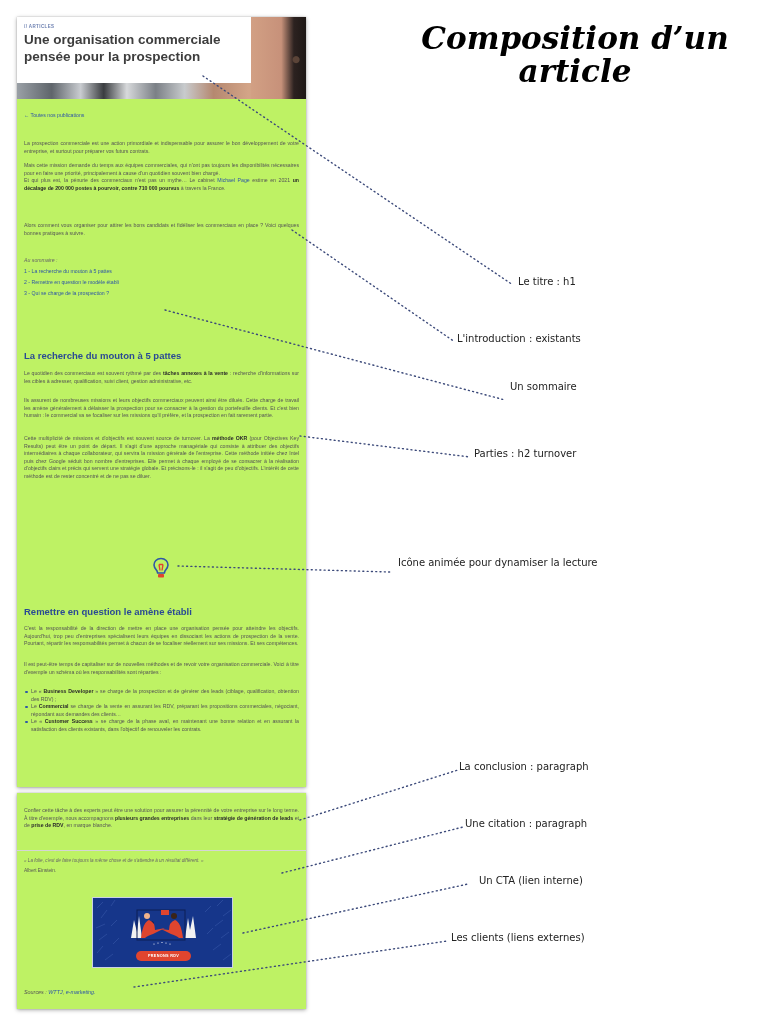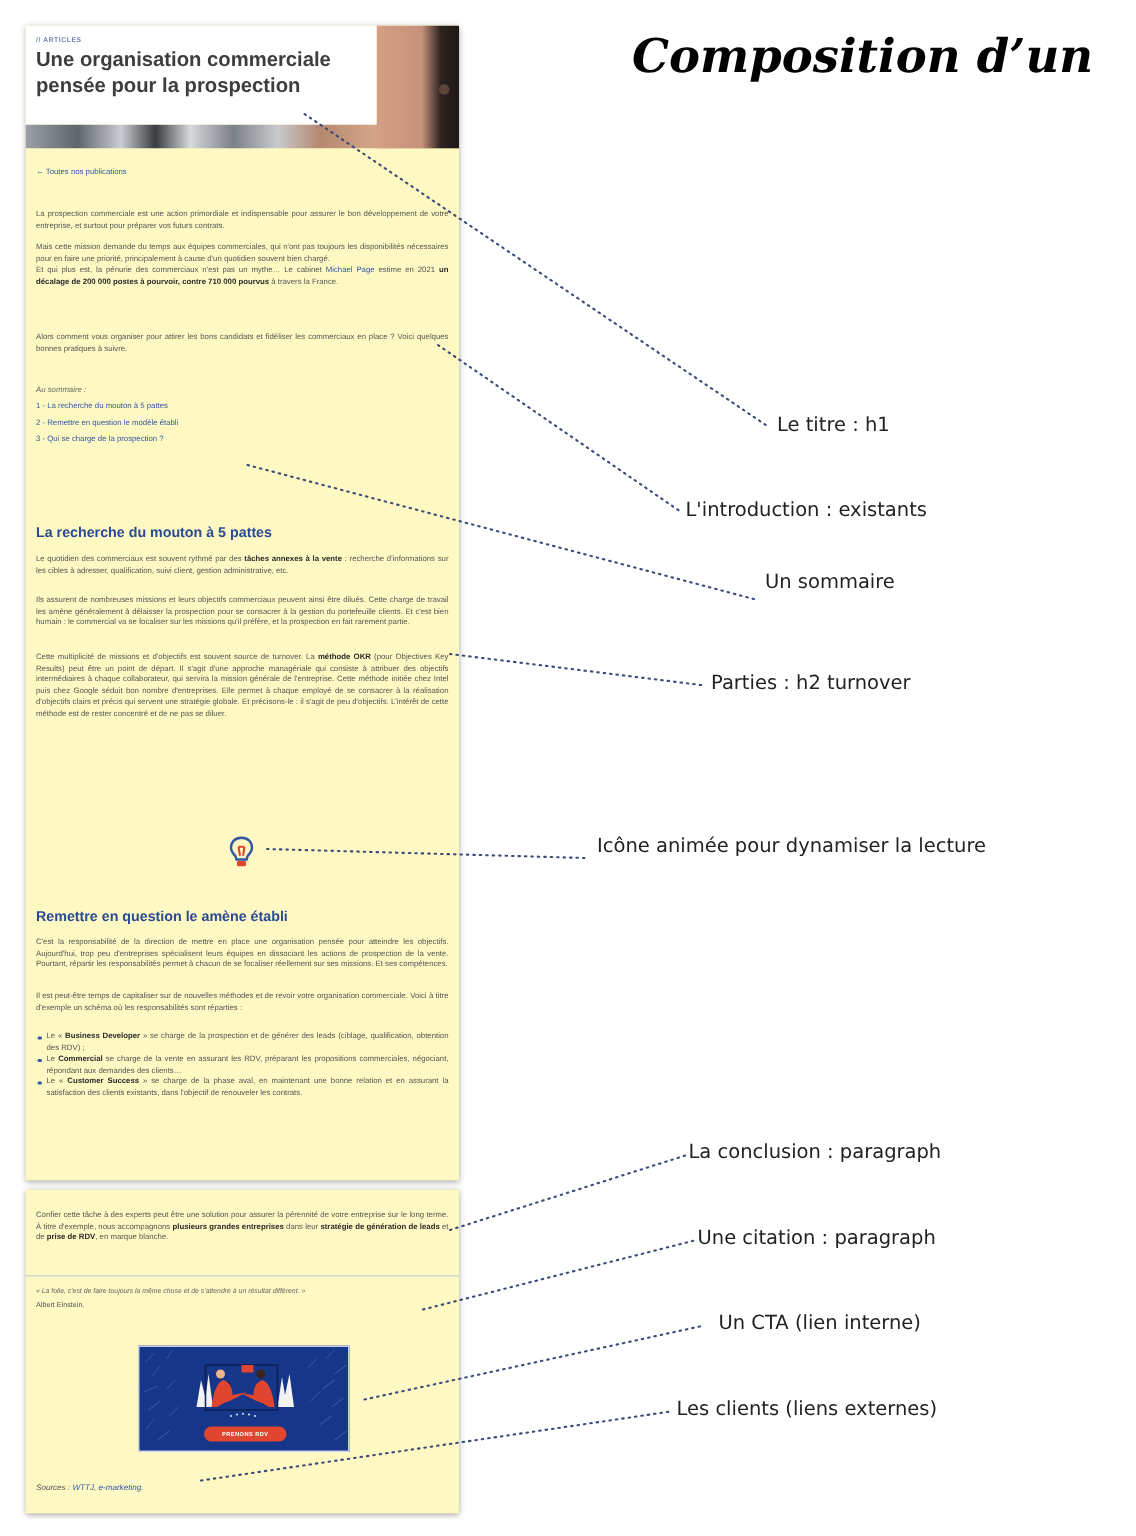--- a/index.html
+++ b/index.html
@@ -1,21 +1,21 @@
 <!DOCTYPE html>
 <html><head>
 <meta charset="utf-8">
 <style>
   * { box-sizing: border-box; margin: 0; padding: 0; }
   html, body { width: 757px; height: 1024px; background: #ffffff; overflow: hidden; }
   body { position: relative; font-family: "Liberation Sans", sans-serif; color: #333; }
 
   
   .card {
-    position: absolute; left: 17px; width: 289px; background: #fef9c3;
+    position: absolute; left: 17px; width: 289px; background: #bef264;
     box-shadow: 0 1px 4px rgba(0,0,0,0.35), 0 0 1px rgba(0,0,0,0.25);
   }
   #card-main { top: 17px; height: 770px; }
   #card-end  { top: 793px; height: 216px; }
 
   .hero { position: relative; height: 82px; overflow: hidden; }
   .hero-strip {
     position: absolute; left: 0; right: 0; top: 66px; height: 16px;
     background: linear-gradient(90deg, #9aa0a6 0%, #5f656b 12%, #c9ccd0 22%, #3a3d40 30%, #d7d9db 38%, #7b8086 48%, #c8cbcd 58%, #b58870 68%, #d3a487 80%, #caa189 100%);
   }
@@ -55,21 +55,21 @@
   }
   .sources { position: absolute; left: 7px; top: 196px; font-size: 5.4px; font-style: italic; color: #555; }
   .sources .link { color: #2f57a6; }
 
   
   .diagram-title {
     position: absolute; left: 395px; top: 22px; width: 360px; text-align: center;
     font-family: "DejaVu Serif", serif; font-style: italic; font-weight: bold;
     font-size: 31px; line-height: 33px; color: #000000;
   }
-  .label { position: absolute; font-family: "DejaVu Sans", sans-serif; font-size: 13px; color: #222; white-space: nowrap; }
+  .label { position: absolute; font-family: "DejaVu Sans", sans-serif; font-size: 10px; color: #222; white-space: nowrap; }
   svg.leaders { position: absolute; left: 0; top: 0; width: 757px; height: 1024px; pointer-events: none; }
   svg.leaders line { stroke: #3c4a7a; stroke-width: 1.4; stroke-dasharray: 1 3.3; stroke-linecap: round; }
 </style>
 </head>
 <body>
 
 <div class="card" id="card-main">
   <div class="hero">
     <div class="hero-strip"></div>
     <div class="hero-photo"></div>
@@ -166,20 +166,21 @@
     <div class="cta-btn">PRENONS RDV</div>
   </div>
 
   <div class="sources">
     <span>Sources : </span><a class="link">WTTJ</a>, <a class="link">e-marketing.</a>
   </div>
 </div>
 
 <div class="diagram-title">
   <div>Composition d’un</div>
+  <div>article</div>
 </div>
 
 <svg class="leaders">
   <line x1="203" y1="76" x2="513" y2="285"></line>
   <line x1="292" y1="230" x2="455" y2="342"></line>
   <line x1="165" y1="310" x2="505" y2="400"></line>
   <line x1="300" y1="436" x2="470" y2="457"></line>
   <line x1="178" y1="566" x2="390" y2="572"></line>
   <line x1="300" y1="820" x2="458" y2="770"></line>
   <line x1="282" y1="873" x2="463" y2="827"></line>

